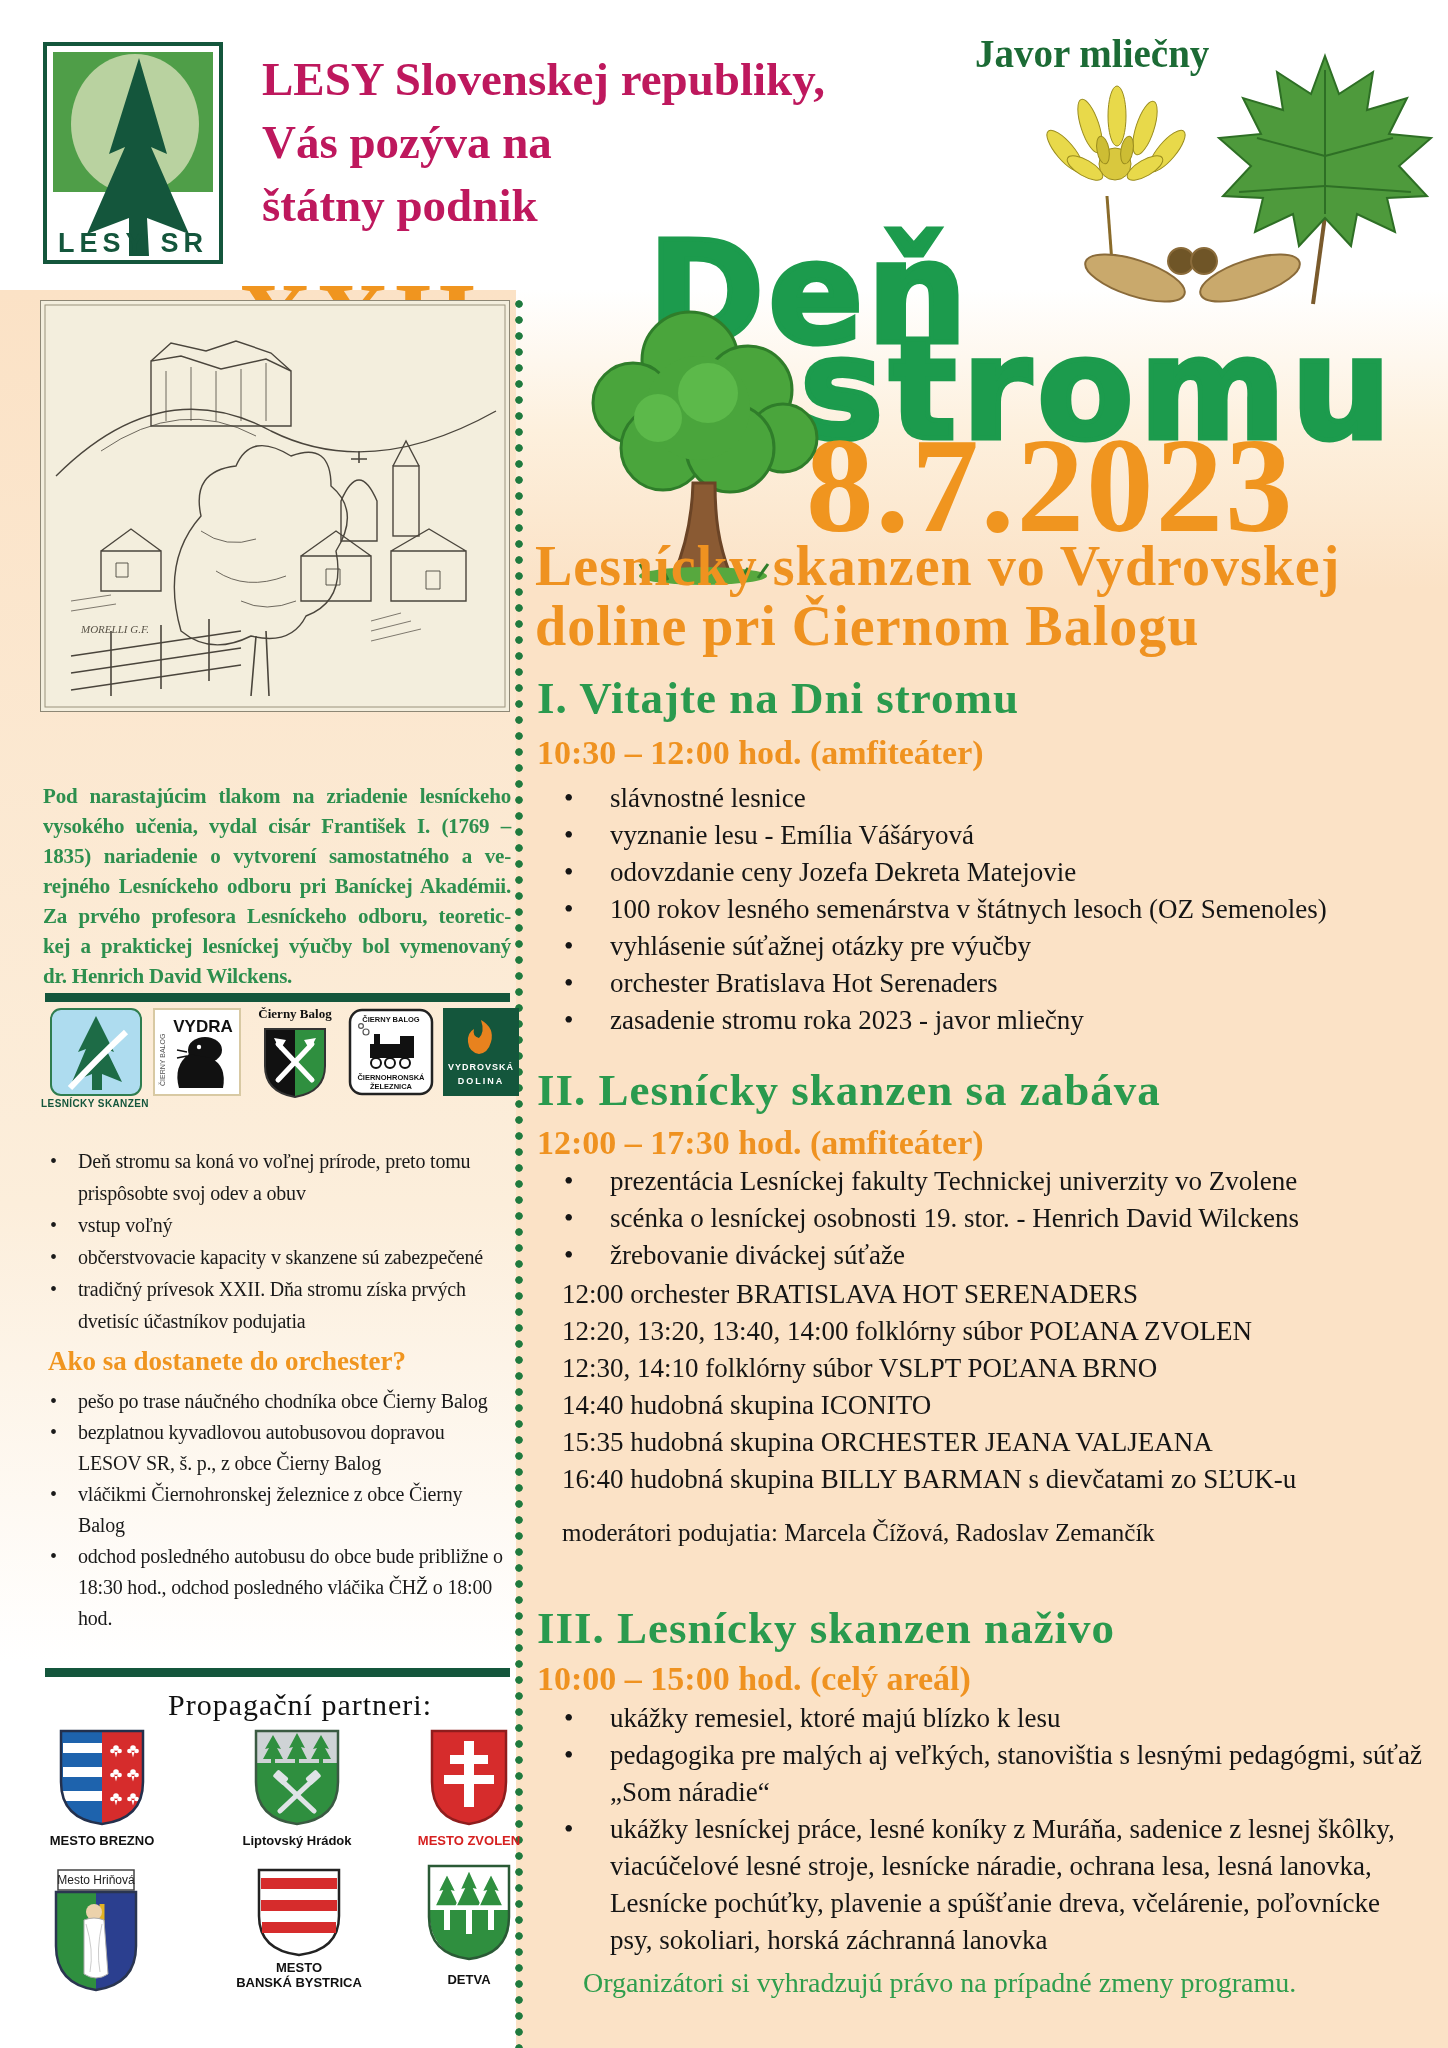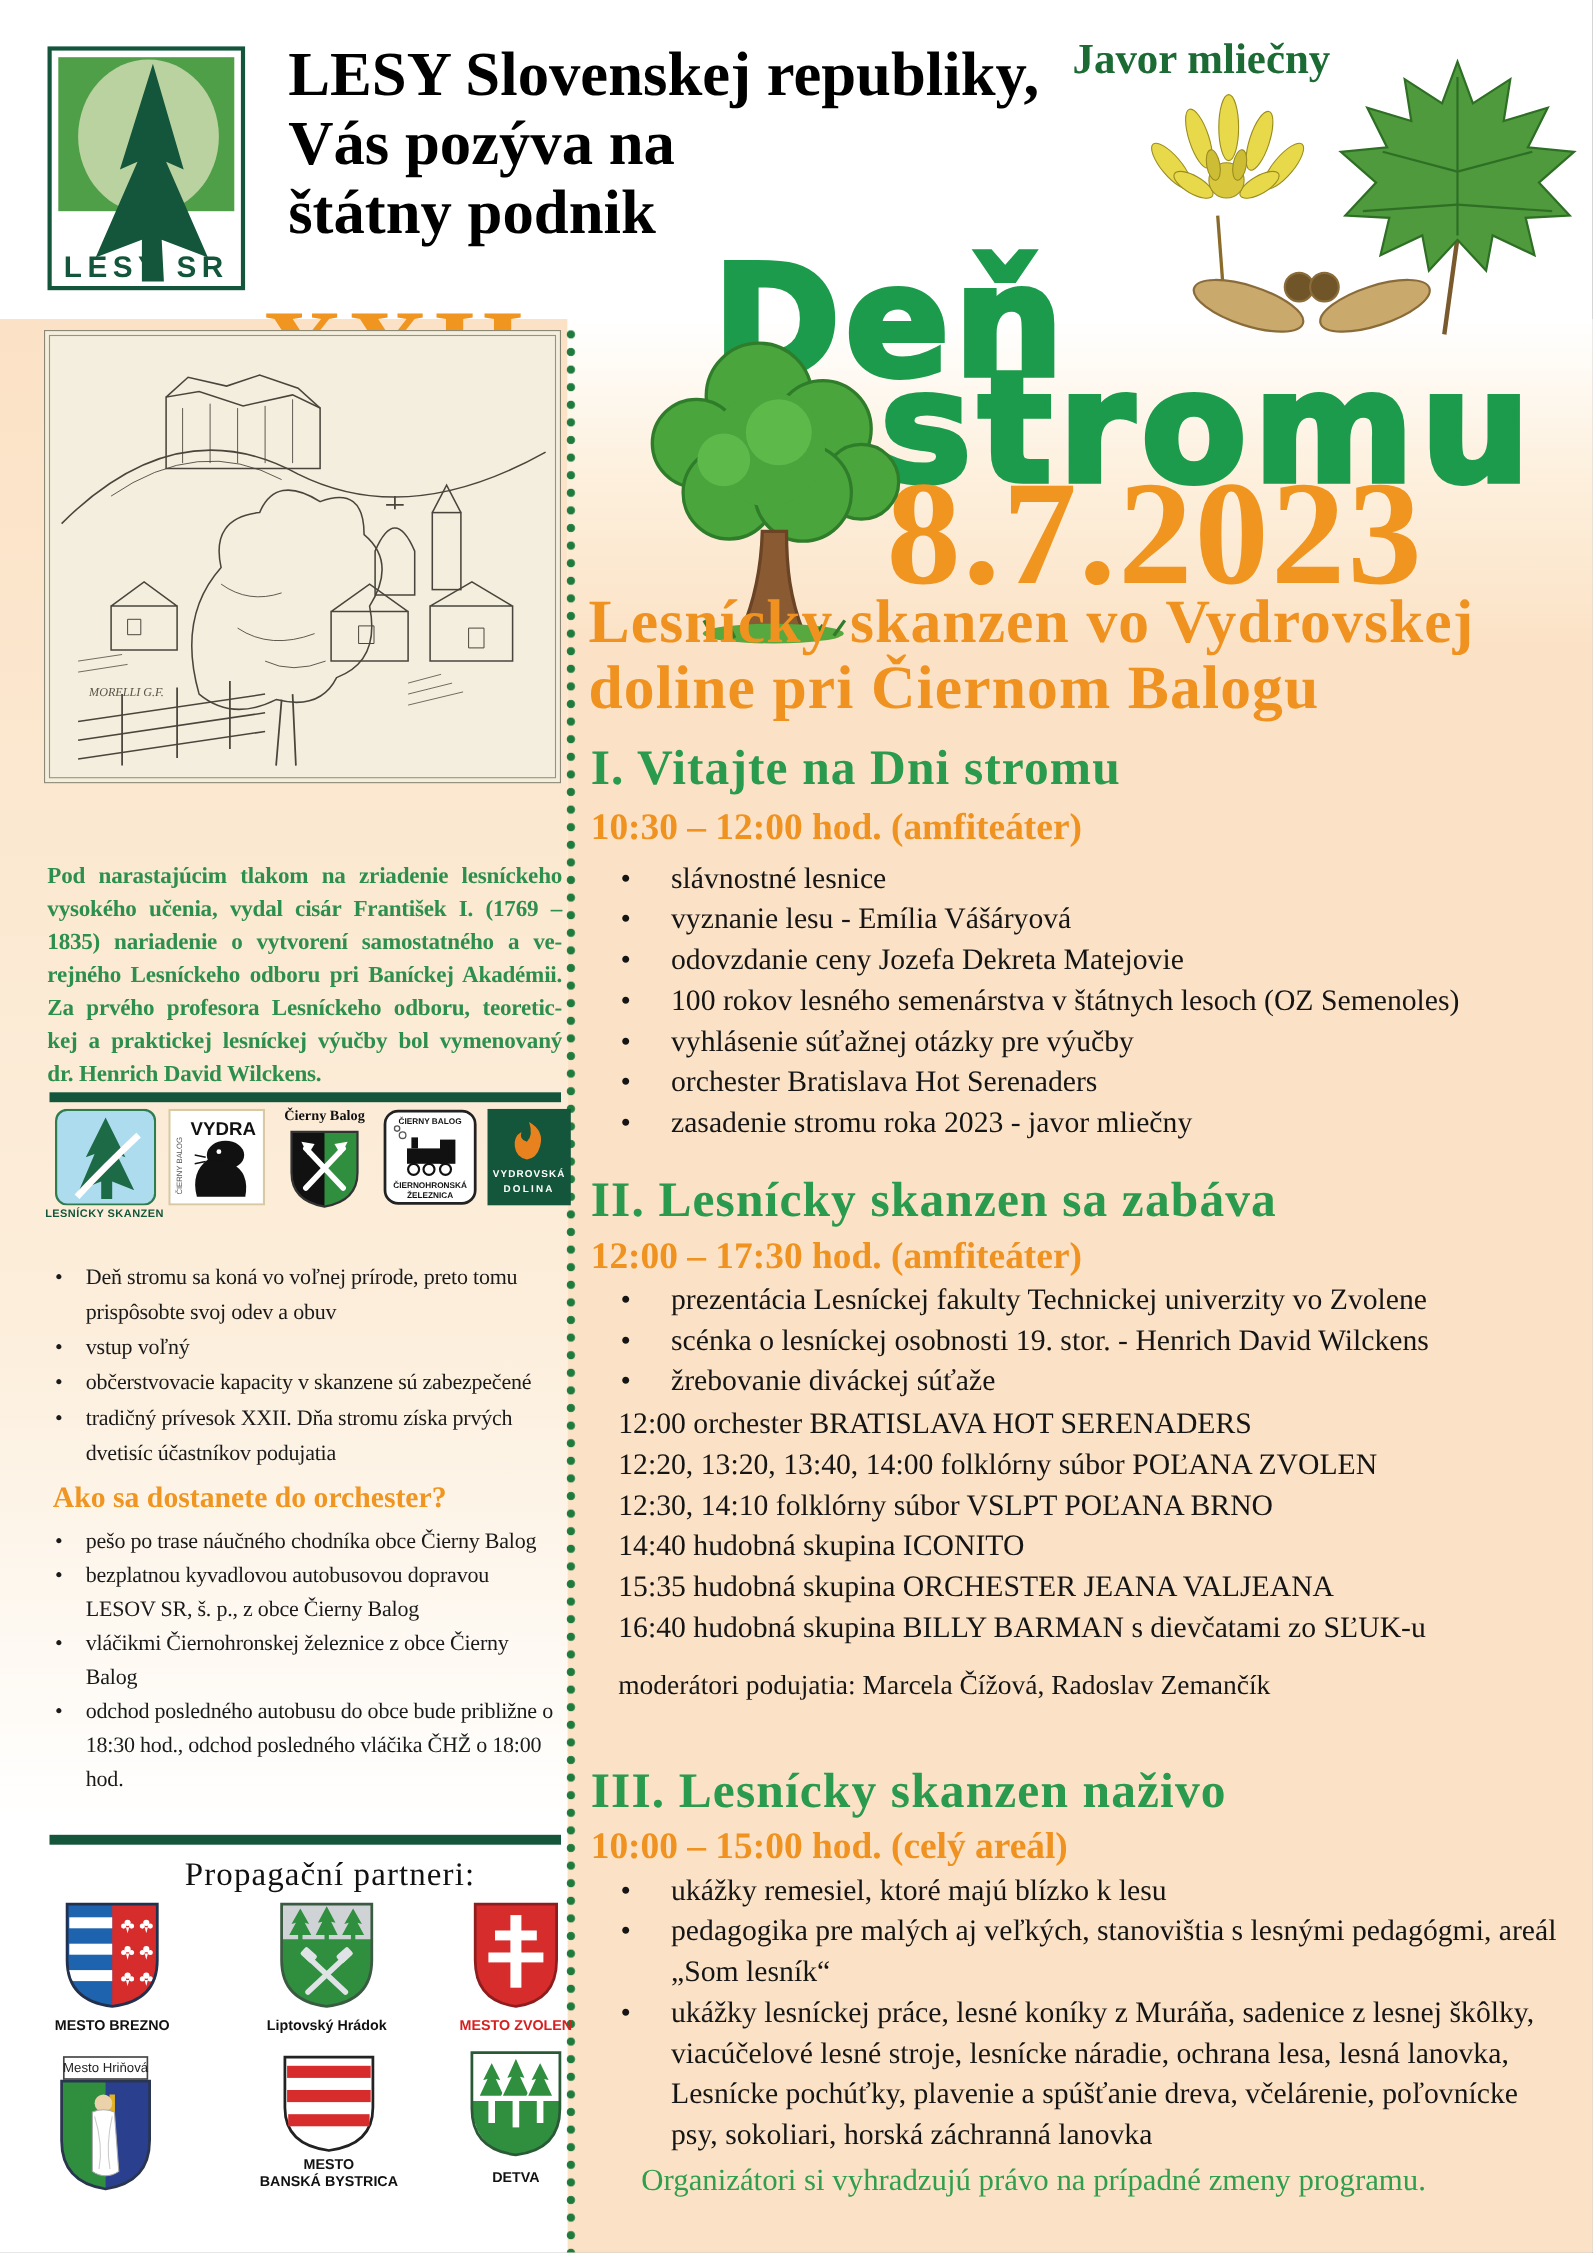--- a/index.html
+++ b/index.html
@@ -8,21 +8,21 @@
   .abs{position:absolute;}
   
   .bg-left{left:0;top:290px;width:516px;height:1758px;
     background:linear-gradient(180deg,#fbe2c6 0%,#fceedb 52%,#ffffff 78%,#ffffff 100%);}
   .bg-right{left:516px;top:290px;width:932px;height:1758px;
     background:linear-gradient(180deg,#ffffff 0%,#fdf0dd 8%,#fbe2c6 17%,#fbe2c6 100%);}
   .dots{left:512px;top:296px;width:14px;height:1752px;
     background-image:radial-gradient(circle at 50% 50%,#1f7a3e 3.4px,rgba(0,0,0,0) 4.1px);
     background-size:14px 16px;background-repeat:repeat-y;}
   
-  .invite{left:262px;top:36px;width:760px;font-weight:bold;font-size:57px;line-height:63px;color:#000000;}
+  .invite{left:262px;top:48px;width:760px;font-weight:bold;font-size:47px;line-height:63px;color:#be185d;}
   .edition{left:238px;top:268px;font-weight:bold;font-size:102px;color:#f0951f;letter-spacing:4px;line-height:1;}
   .maple-label{left:975px;top:34px;font-weight:bold;font-size:39px;color:#1c6b35;line-height:1;}
   .title-den{left:648px;top:224px;font-family:"DejaVu Sans",sans-serif;font-weight:bold;font-size:140px;
     color:#1c9b4d;-webkit-text-stroke:5px #1c9b4d;letter-spacing:4px;line-height:1;}
   .title-stromu{left:800px;top:320px;font-family:"DejaVu Sans",sans-serif;font-weight:bold;font-size:140px;
     color:#1c9b4d;-webkit-text-stroke:5px #1c9b4d;letter-spacing:6px;line-height:1;}
   .date{left:806px;top:418px;font-weight:bold;font-size:135px;color:#f0951f;letter-spacing:2px;line-height:1;}
   .subtitle{left:535px;top:536px;width:900px;font-weight:bold;font-size:56px;line-height:60px;color:#ef9220;letter-spacing:1px;}
   
   .sec-title{font-weight:bold;font-size:45px;color:#2a9a4e;letter-spacing:1px;line-height:1;}
@@ -455,19 +455,19 @@
       <div>14:40 hudobná skupina ICONITO</div>
       <div>15:35 hudobná skupina ORCHESTER JEANA VALJEANA</div>
       <div>16:40 hudobná skupina BILLY BARMAN s dievčatami zo SĽUK-u</div>
     </div>
   <div class="abs moderators">moderátori podujatia: Marcela Čížová, Radoslav Zemančík</div>
 
   <div class="abs sec-title s3-title">III. Lesnícky skanzen naživo</div>
   <div class="abs sec-time s3-time">10:00 – 15:00 hod. (celý areál)</div>
   <ul class="abs rlist s3-list">
       <li>ukážky remesiel, ktoré majú blízko k lesu</li>
-      <li>pedagogika pre malých aj veľkých, stanovištia s lesnými pedagógmi, areál „Som lesník“</li>
+      <li>pedagogika pre malých aj veľkých, stanovištia s lesnými pedagógmi, súťaž „Som náradie“</li>
       <li>ukážky lesníckej práce, lesné koníky z Muráňa, sadenice z lesnej škôlky, viacúčelové lesné stroje, lesnícke náradie, ochrana lesa, lesná lanovka, Lesnícke pochúťky, plavenie a spúšťanie dreva, včelárenie, poľovnícke psy, sokoliari, horská záchranná lanovka</li>
     </ul>
 
   <div class="abs footer-note">Organizátori si vyhradzujú právo na prípadné zmeny programu.</div>
 
 </div>
 
 </body></html>

